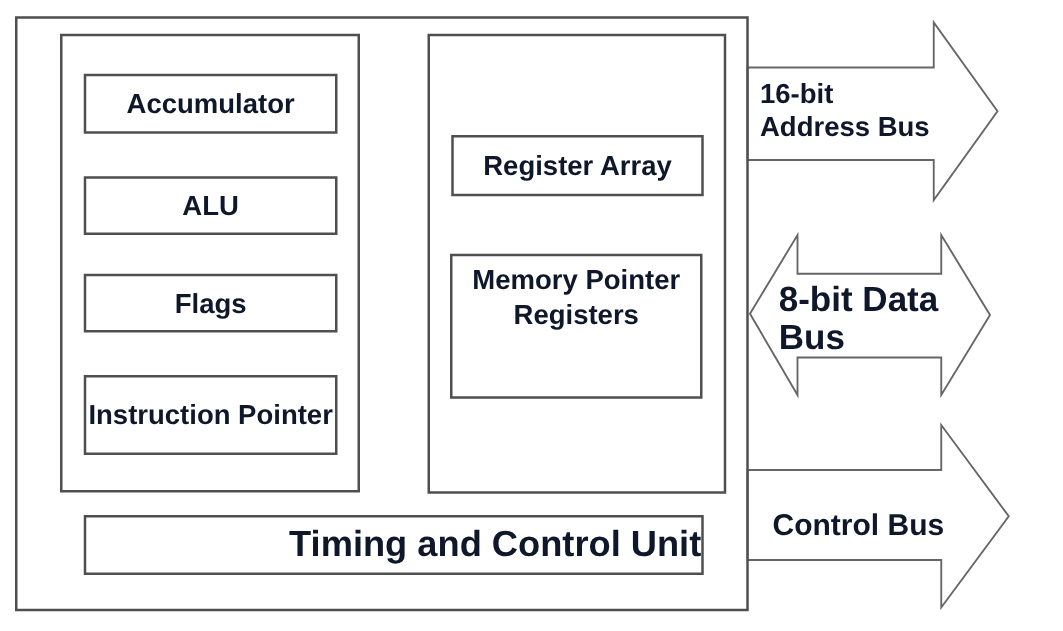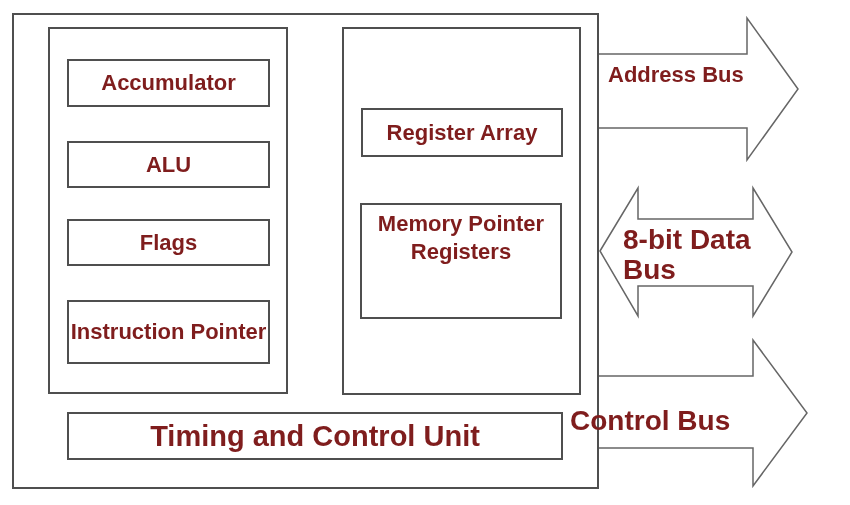--- a/index.html
+++ b/index.html
@@ -2,21 +2,21 @@
 <html><head>
 <meta charset="utf-8">
 <style>
   * { margin:0; padding:0; box-sizing:border-box; }
   html,body { background:#ffffff; }
   .stage {
     position:relative;
     width:850px; height:505px;
     background:#ffffff;
     font-family:"Liberation Sans", sans-serif;
-    color:#7f1d1d;
+    color:#0f172a;
     overflow:hidden;
   }
   .box {
     position:absolute;
     border:2px solid #4f4f4f;
     background:transparent;
     z-index:2;
   }
   .label-box {
     display:flex;
@@ -36,41 +36,41 @@
   .b-alu         { left:67px; top:141px; width:203px; height:47px; }
   .b-flags       { left:67px; top:219px; width:203px; height:47px; }
   .b-decoder     { left:67px; top:300px; width:203px; height:64px; }
 
   
   .b-regarray    { left:361px; top:108px; width:202px; height:49px; }
   .b-memptr      { left:360px; top:203px; width:202px; height:116px;
                    align-items:flex-start; padding-top:5px; line-height:28px; }
 
   .b-timing      { left:67px; top:412px; width:496px; height:48px;
-                   font-size:29px; line-height:48px; }
+                   font-size:29px; line-height:48px;justify-content:flex-end; }
 
   .outer-box  { left:12px;  top:13px; width:587px; height:476px; }
   .left-group { left:48px;  top:27px; width:240px; height:367px; }
   .right-group{ left:342px; top:27px; width:239px; height:368px; }
 
   .arrow-layer {
     position:absolute; left:597px; top:0; width:253px; height:505px;
     z-index:0;
   }
   .arrow-layer polygon { fill:#ffffff; stroke:#666666; stroke-width:1.5; }
 
   .bus-label {
     position:absolute;
     z-index:3;
     font-weight:700;
     white-space:nowrap;
   }
   .bus-address { left:608px; top:61px;  font-size:22px; line-height:27px; }
   .bus-data    { left:623px; top:225px; font-size:28px; line-height:30px; }
-  .bus-control { left:570px; top:407px; font-size:28px; line-height:28px;text-align:center; }
+  .bus-control { left:618px; top:407px; font-size:24px; line-height:28px;text-align:center; }
 </style>
 </head>
 <body>
 
 <div class="stage">
 
   <svg class="arrow-layer" viewBox="0 0 253 505">
     <polygon points="1,54 150,54 150,18 201,89 150,160 150,128 1,128"></polygon>
     <polygon points="3,251 41,188 41,219 156,219 156,188 195,252 156,316 156,286 41,286 41,316"></polygon>
     <polygon points="1,376 156,376 156,340 210,413 156,486 156,448 1,448"></polygon>
@@ -98,20 +98,21 @@
   </div>
   <div class="box label-box b-memptr">
     <span>Memory Pointer Registers</span>
   </div>
 
   <div class="box label-box b-timing">
     <span>Timing and Control Unit</span>
   </div>
 
   <div class="bus-label bus-address">
+    <div>16-bit</div>
     <div>Address Bus</div>
   </div>
   <div class="bus-label bus-data">
     <div>8-bit Data</div>
     <div>Bus</div>
   </div>
   <div class="bus-label bus-control">
     <div>Control Bus</div>
   </div>
 

